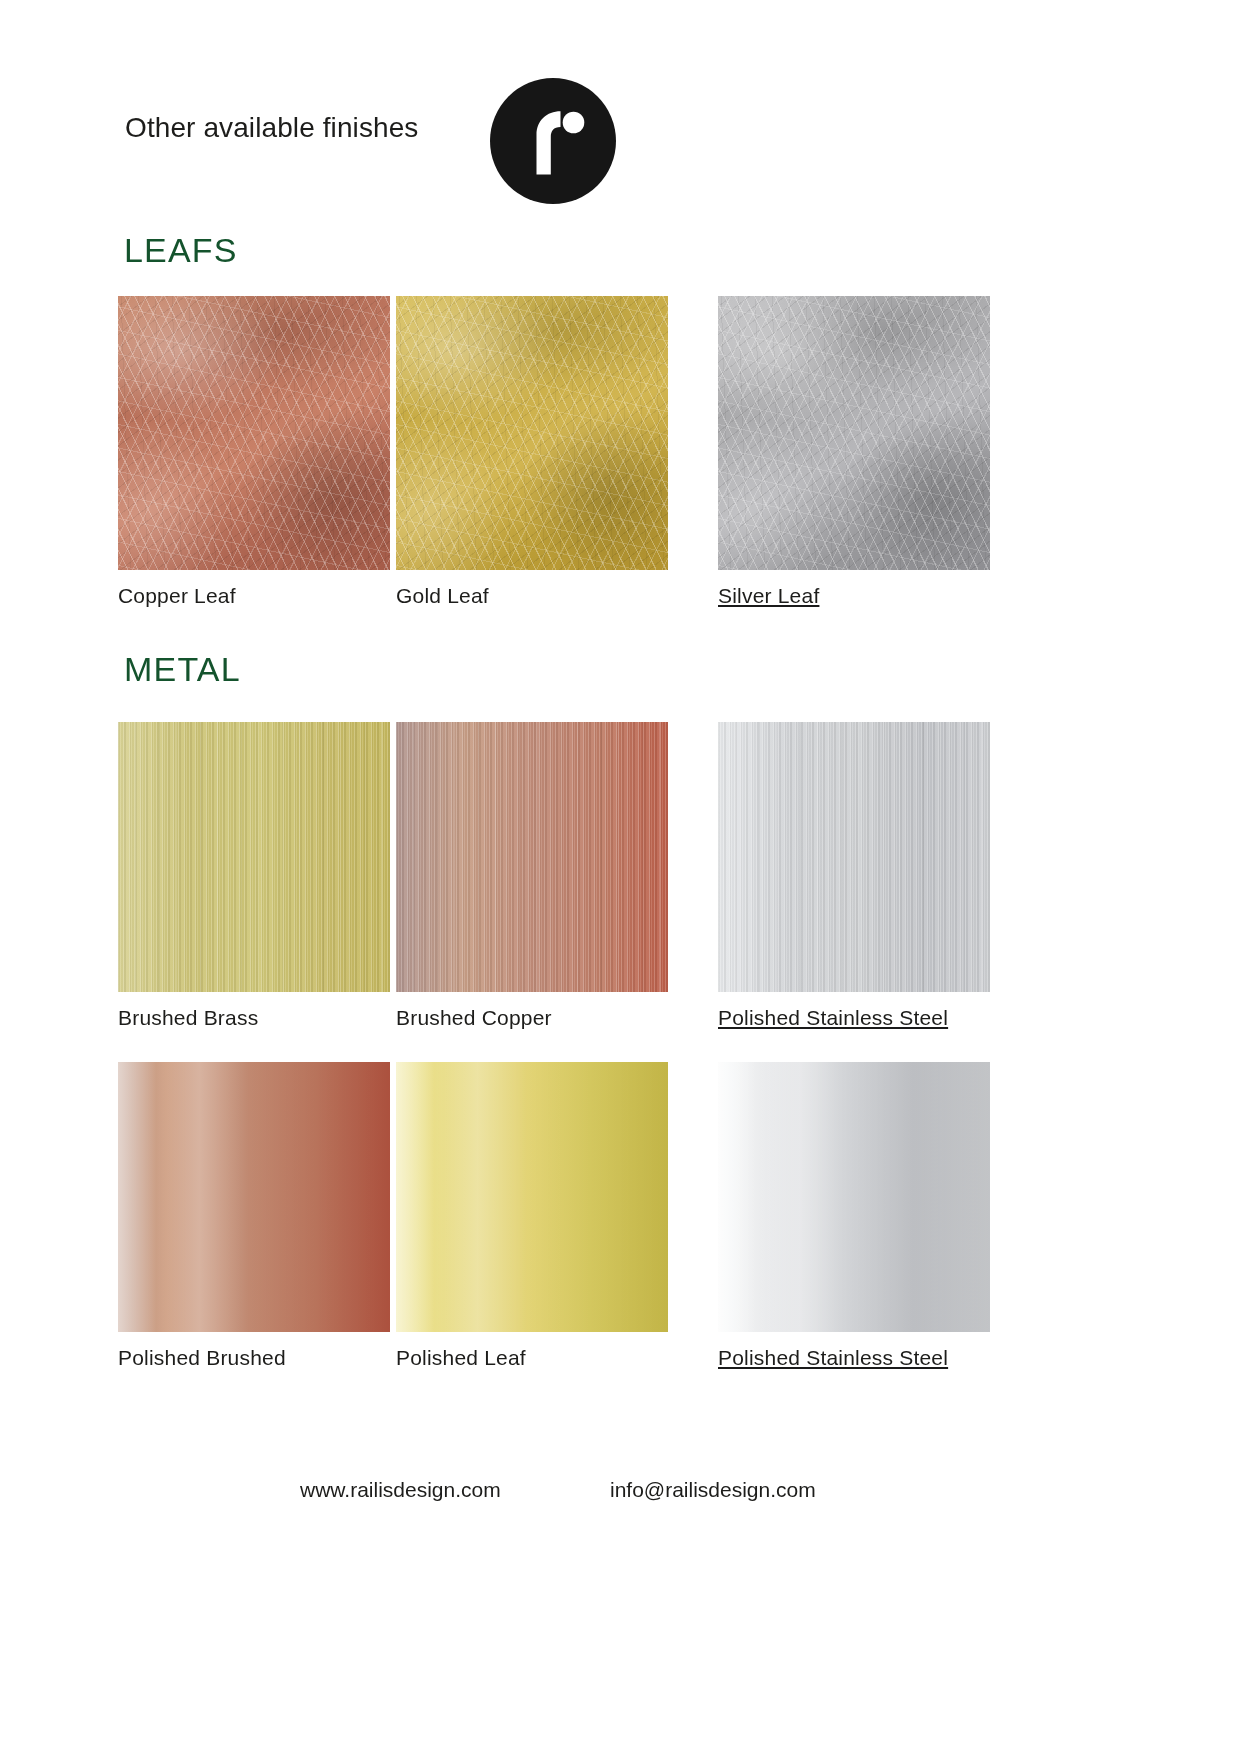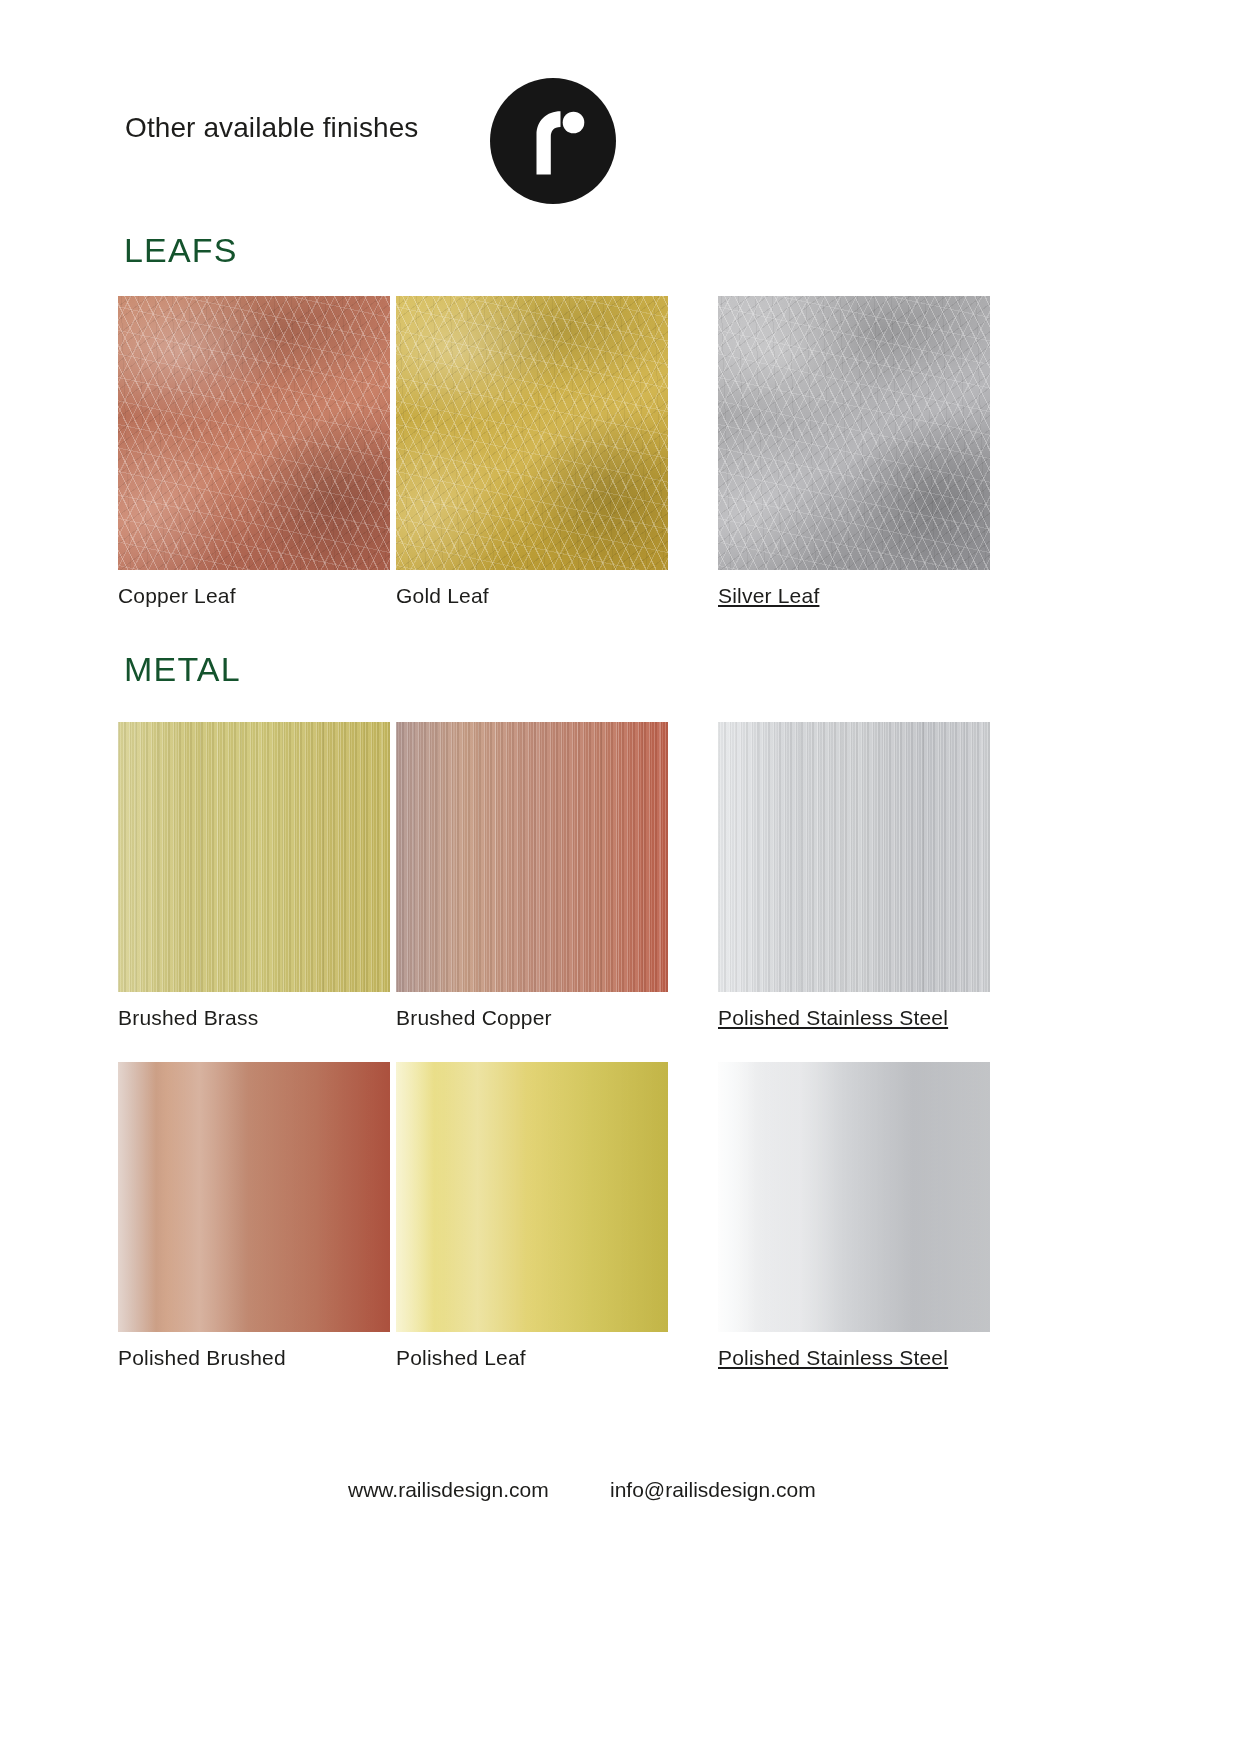--- a/index.html
+++ b/index.html
@@ -165,21 +165,21 @@
     height: 60px;
   }
   .footer-item {
     position: absolute;
     top: 0;
     font-size: 21px;
     font-weight: 400;
     color: #1d1d1b;
     white-space: nowrap;
   }
-  #footer-web   { left: 300px; margin-left: 48px; }
+  #footer-web   { left: 300px; }
   #footer-email { left: 610px; }
 </style>
 </head>
 <body>
 
 <div class="header">
 
   <div class="header-title">Other available finishes</div>
 
   <div class="logo">

